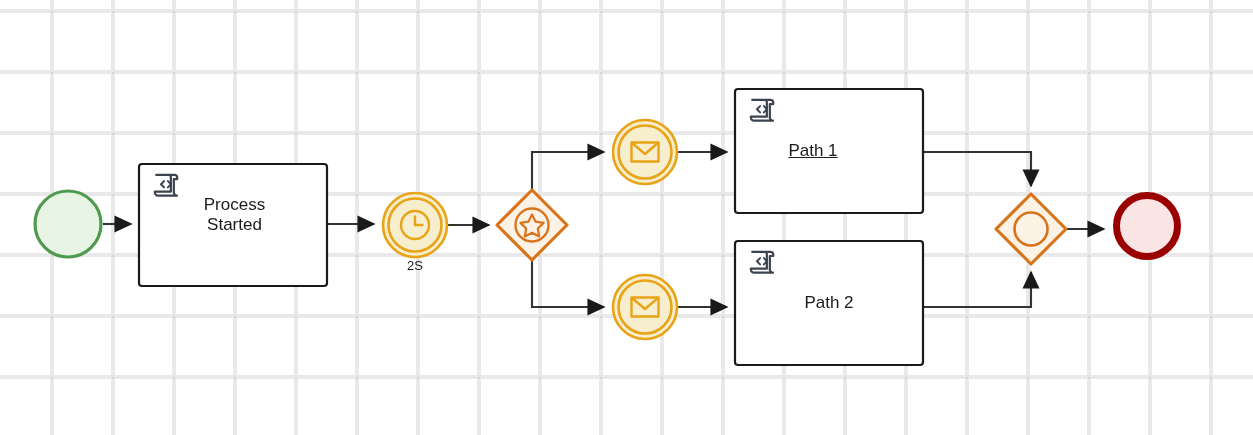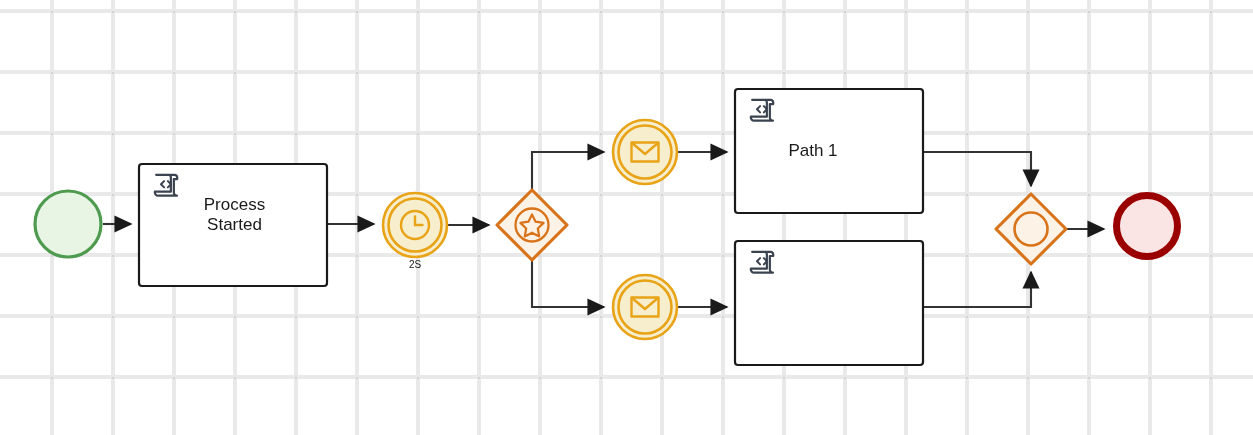--- a/index.html
+++ b/index.html
@@ -52,21 +52,21 @@
     color: #1a1a1a;
     text-align: center;
     line-height: 1.15;
     white-space: pre;
     pointer-events: none;
   }
   .task-label {
     font-size: 17px;
   }
   .evt-label {
-    font-size: 10px;
+    font-size: 13px;
   }
 </style>
 </head>
 <body>
 
 <div id="canvas">
 
   <div id="grid"></div>
 
   <svg id="diagram" viewBox="0 0 1253 435">
@@ -168,16 +168,17 @@
 
     <g>
       <circle cx="1147" cy="226" r="30.5" fill="#fbe4e4" stroke="#9b0000" stroke-width="7"></circle>
     </g>
   </svg>
 
   <div class="lbl task-label" style="left:139px; top:195px; width:191px;"><span>Process</span><br><span>Started</span></div>
 
   <div class="lbl evt-label" style="left:385px; top:259px; width:60px;">2S</div>
 
-  <div class="lbl task-label" style="left:735px; top:141px; width:156px;">Path 1</div>
+  <div class="lbl task-label" style="left:735px; top:141px; width:156px;text-decoration:underline;">Path 1</div>
 
+  <div class="lbl task-label" style="left:735px; top:293px; width:188px;">Path 2</div>
 
 </div>
 
 </body></html>

